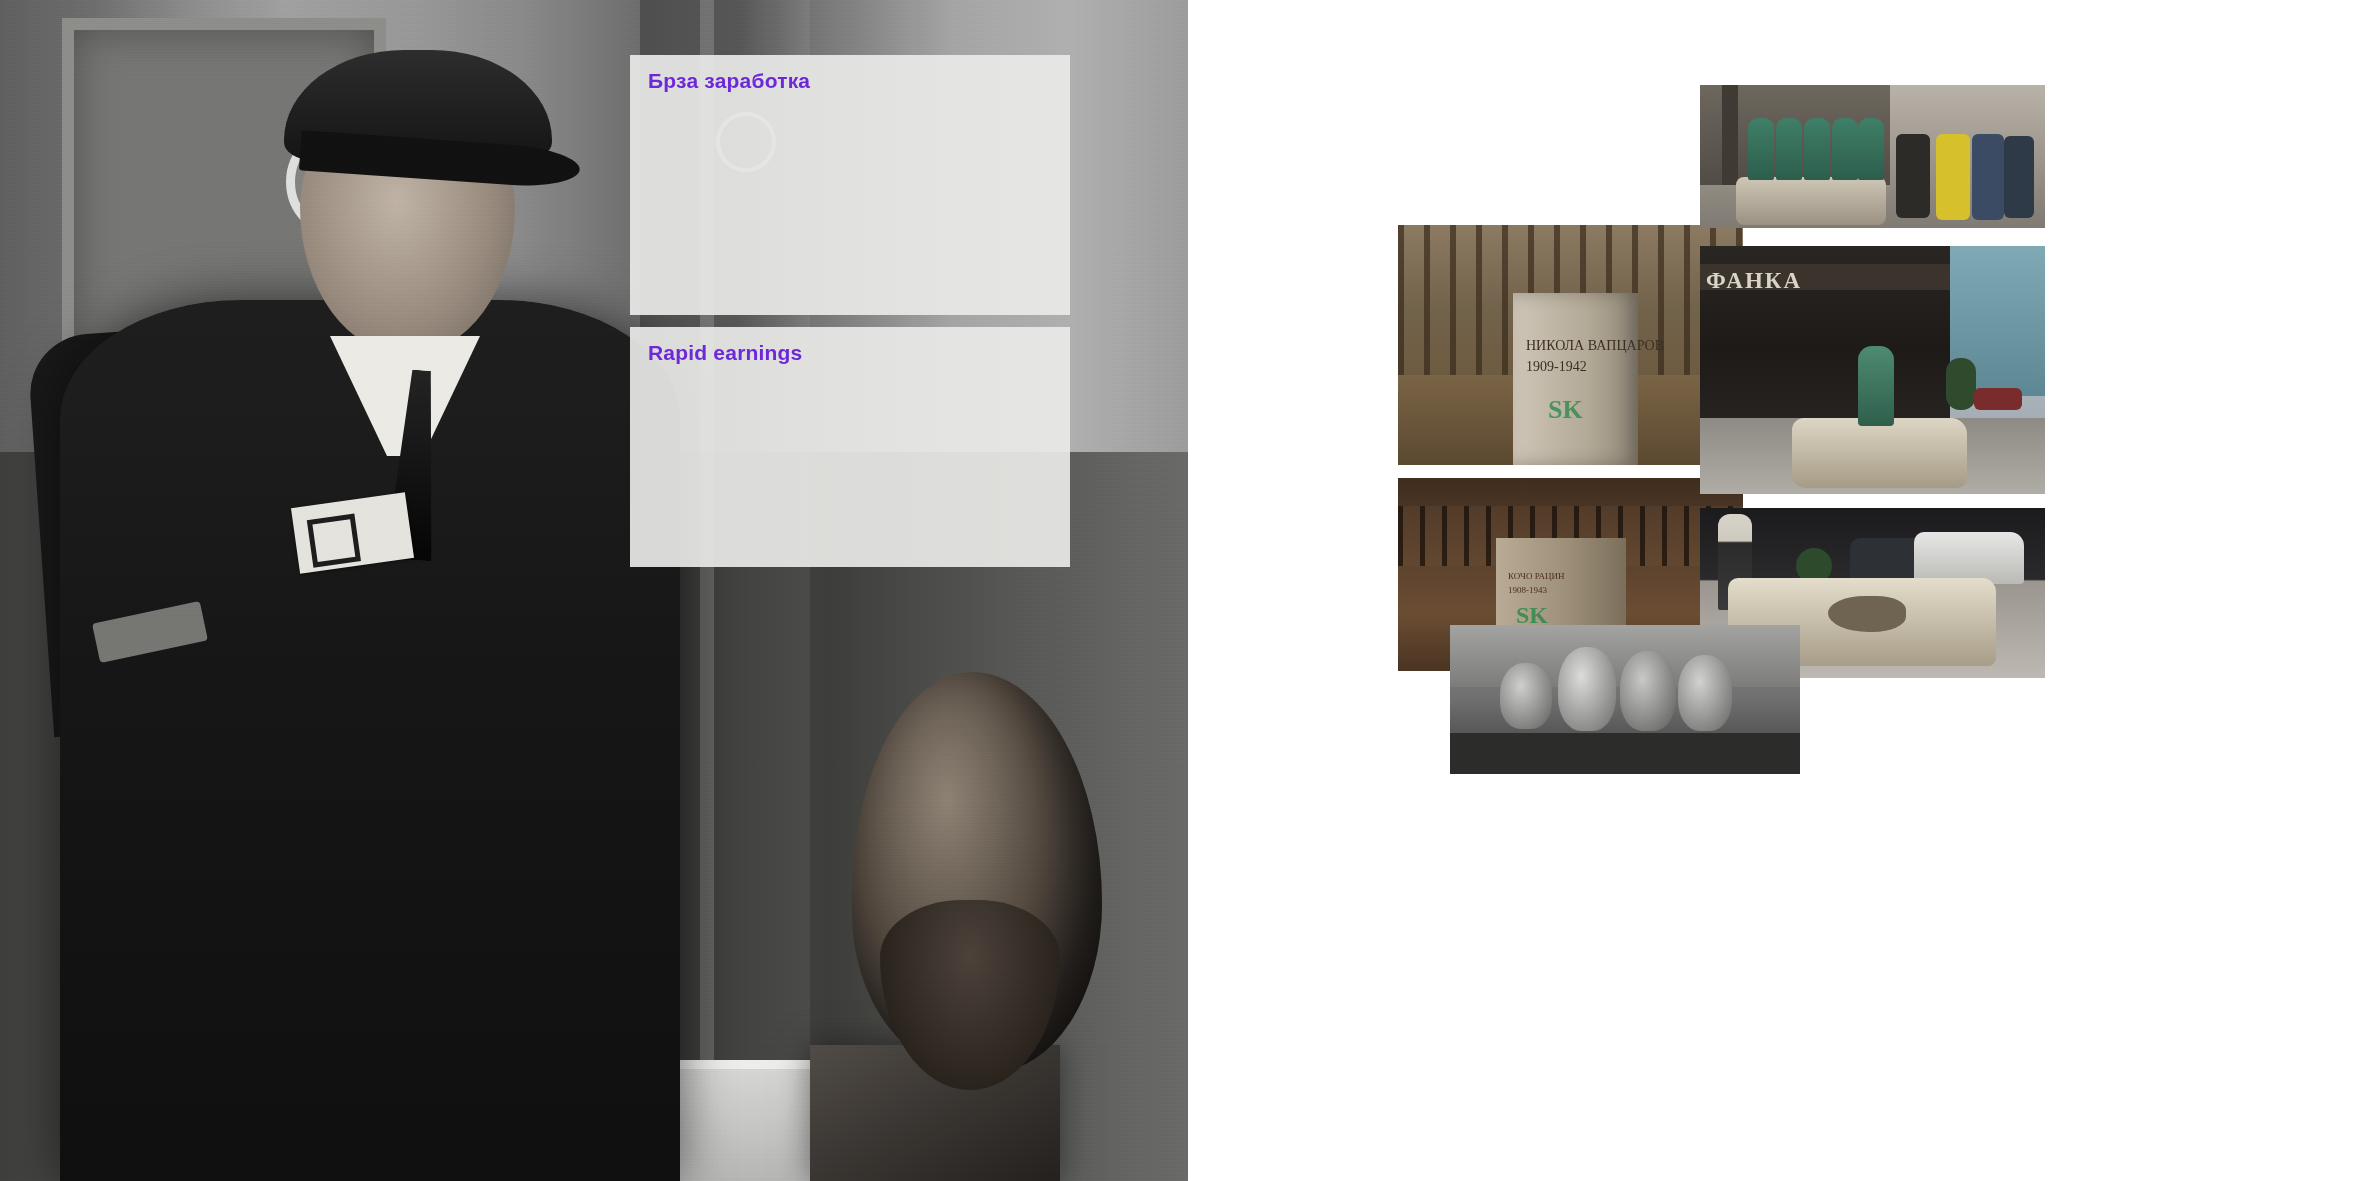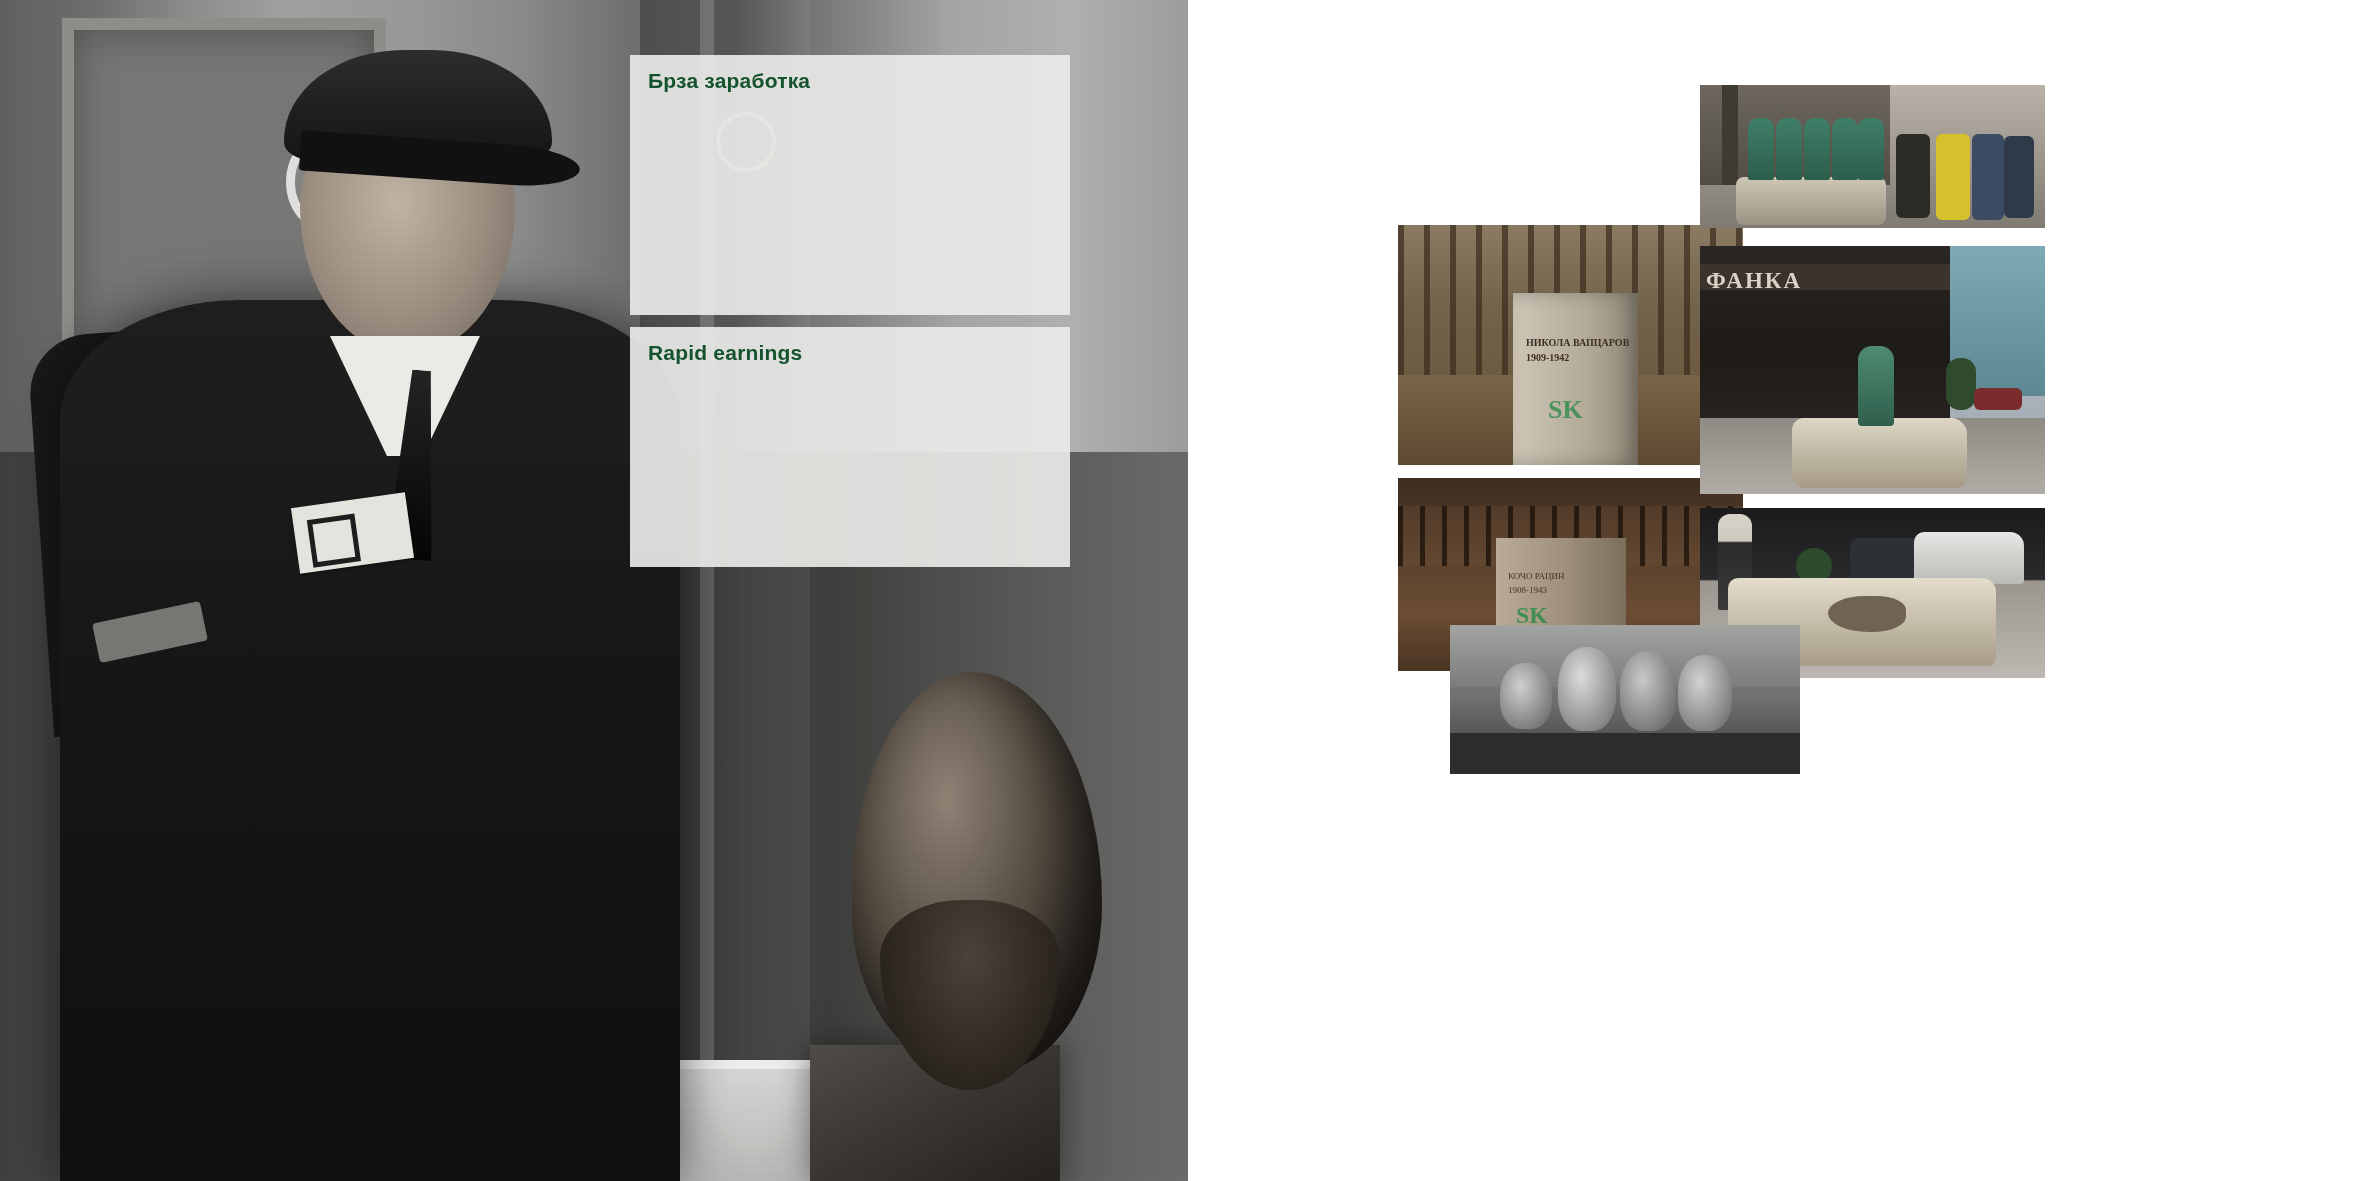--- a/index.html
+++ b/index.html
@@ -201,21 +201,21 @@
     position: absolute;
     inset: 0;
     pointer-events: none;
     background: rgba(128,128,128,.04);
   }
 
   
   .caption {
     position: absolute;
     background: rgba(233,233,231,.92);
-    color: #14532d;
+    color: #6d28d9;
     padding: 14px 24px 16px 18px;
     box-sizing: border-box;
   }
   .caption-mk { left: 630px; top: 55px; width: 440px; height: 260px; }
   .caption-en { left: 630px; top: 327px; width: 440px; height: 240px; }
   .caption h3 {
     margin: 0 0 16px 0;
     font-size: 21px;
     font-weight: bold;
     letter-spacing: .2px;
@@ -242,21 +242,21 @@
     background: #888;
   }
 
   
   .ph-plinth1 { left: 210px; top: 225px; width: 345px; height: 240px; }
   .ph-plinth1 .sky { position:absolute; inset:0; background: linear-gradient(to bottom, #8c7b63 0%, #6f6049 34%, #6b5a41 52%, #5d4d35 100%); }
   .ph-plinth1 .trees { position:absolute; left:0; top:0; width:100%; height:150px;
     background: repeating-linear-gradient(90deg, rgba(60,45,30,.85) 0 6px, rgba(140,120,92,.15) 6px 26px); opacity:.85;}
   .ph-plinth1 .ground { position:absolute; left:0; top:150px; width:100%; height:90px; background: linear-gradient(to bottom,#7a6446,#5b4930); }
   .ph-plinth1 .block { position:absolute; left:115px; top:68px; width:125px; height:172px; background: linear-gradient(to right,#cfc6b8,#b3a997 60%,#8f8676); box-shadow: inset -8px 0 18px rgba(0,0,0,.25); }
-  .ph-plinth1 .txt { position:absolute; left:128px; top:110px; color:#3a2f22; font-size:10px; line-height:1.5; font-family:"Liberation Serif", serif;font-weight:bold; }
+  .ph-plinth1 .txt { position:absolute; left:128px; top:110px; color:#3a2f22; font-size:14px; line-height:1.5; font-family:"Liberation Serif", serif; }
   .ph-plinth1 .tag { position:absolute; left:150px; top:170px; color:#2f8b4b; font-size:26px; font-weight:bold; font-family:"Liberation Serif", serif; opacity:.8; }
 
   
   .ph-plinth2 { left: 210px; top: 478px; width: 345px; height: 193px; }
   .ph-plinth2 .bg { position:absolute; inset:0; background: linear-gradient(to bottom,#3f2d1f 0%, #5a402c 40%, #6b4d33 70%, #4a3422 100%); }
   .ph-plinth2 .rail { position:absolute; left:0; top:28px; width:100%; height:60px;
     background: repeating-linear-gradient(90deg, rgba(30,20,12,.8) 0 5px, rgba(120,90,62,.2) 5px 22px); }
   .ph-plinth2 .block { position:absolute; left:98px; top:60px; width:130px; height:133px; background: linear-gradient(to right,#b9ab96,#9d8f79 55%,#7b6f5c); }
   .ph-plinth2 .txt { position:absolute; left:110px; top:92px; color:#4a2f1c; font-size:9px; line-height:1.5; font-family:"Liberation Serif", serif; }
   .ph-plinth2 .tag { position:absolute; left:118px; top:124px; color:#2f8b4b; font-size:24px; font-weight:bold; font-family:"Liberation Serif", serif; opacity:.85; }

